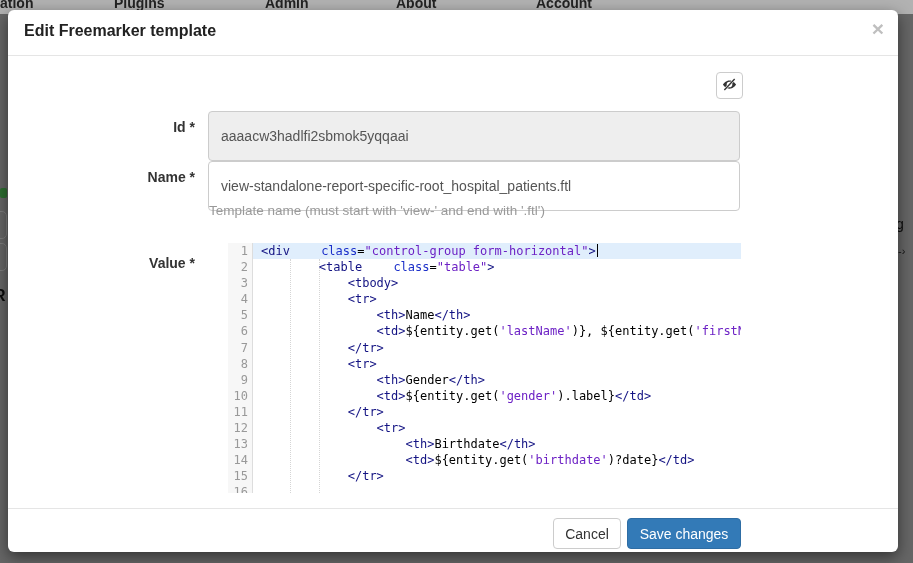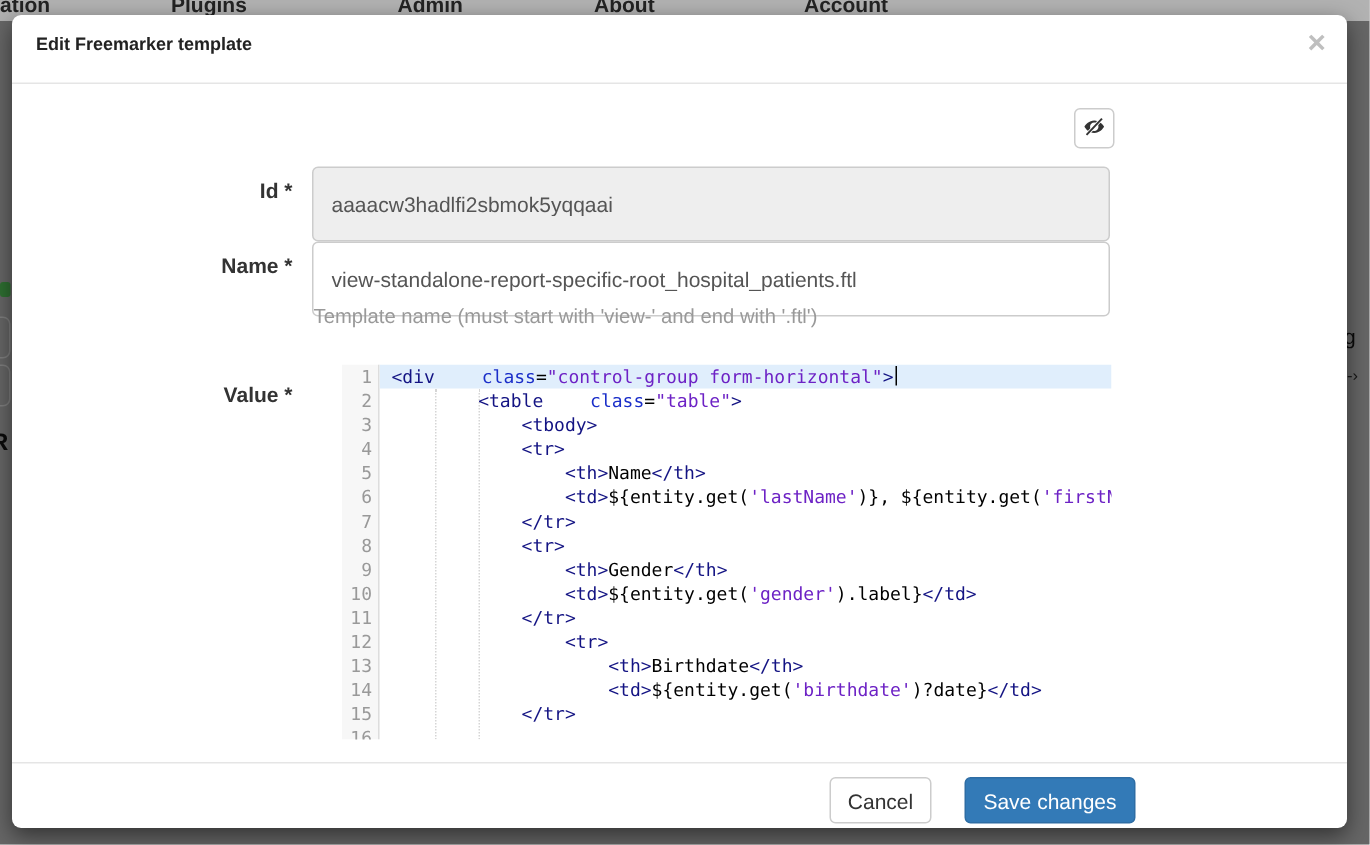--- a/index.html
+++ b/index.html
@@ -16,21 +16,21 @@
   .frag-r { position:absolute; left:-6px; top:287px; font-size:16px; font-weight:700; color:#111; }
   .frag-g { position:absolute; left:896px; top:216px; font-size:14px; color:#111; }
   .frag-arrow { position:absolute; left:898px; top:245px; font-size:11px; color:#222; }
 
   .overlay { position:absolute; inset:0; background:rgba(0,0,0,0.30); z-index:1; }
 
   
   .modal { position:absolute; left:8px; top:10px; width:890px; height:542px; background:#fff;
            border-radius:6px; box-shadow:0 5px 15px rgba(0,0,0,.5); z-index:2; }
   .modal-header { position:relative; height:46px; border-bottom:1px solid #e5e5e5; }
-  .modal-title { position:absolute; left:16px; top:12px; font-size:12px; font-weight:700; color:#222; }
+  .modal-title { position:absolute; left:16px; top:12px; font-size:16px; font-weight:700; color:#222; }
   .modal-close { position:absolute; right:14px; top:8px; font-size:21px; font-weight:700; color:#bfbfbf;
                  background:none; border:none; cursor:pointer; line-height:1; }
   .modal-body { position:relative; height:452px; }
 
   .eye-btn { position:absolute; left:708px; top:16px; width:27px; height:27px; background:#fff;
              border:1px solid #ccc; border-radius:4px; cursor:pointer;
              display:flex; align-items:center; justify-content:center; }
 
   .form-label { position:absolute; left:0; width:187px; text-align:right; font-size:14px; font-weight:700; color:#333; }
   .lbl-id   { top:55px; line-height:32px; }
@@ -59,21 +59,21 @@
   .cursor { display:inline-block; width:0; height:13px; border-left:1.5px solid #000;
             vertical-align:middle; margin-left:1px; transform:translateY(-1px); }
   .indent-guide { position:absolute; top:16.1px; bottom:0; width:0; border-left:1px dotted #d5d5d5; z-index:0; }
   .ig1 { left:37px; } .ig2 { left:66px; }
 
   
   .modal-footer { position:relative; height:40px; border-top:1px solid #e5e5e5; }
   .btn { position:absolute; top:9px; height:31px; border-radius:4px; font-size:14px;
          font-family:"Liberation Sans", sans-serif; cursor:pointer; }
   .btn-cancel { left:545px; width:68px; background:#fff; border:1px solid #ccc; color:#333; }
-  .btn-save { left:619px; width:114px; background:#337ab7; border:1px solid #2e6da4; color:#fff;margin-left:16px; }
+  .btn-save { left:619px; width:114px; background:#337ab7; border:1px solid #2e6da4; color:#fff; }
 </style>
 </head>
 <body>
 
 <div class="page-bg">
   <div class="page-navbar">
     <div id="nav-items">
         <div class="nav-item" style="left: 0px;">ation</div>
         <div class="nav-item" style="left: 114px;">Plugins</div>
         <div class="nav-item" style="left: 265px;">Admin</div>

